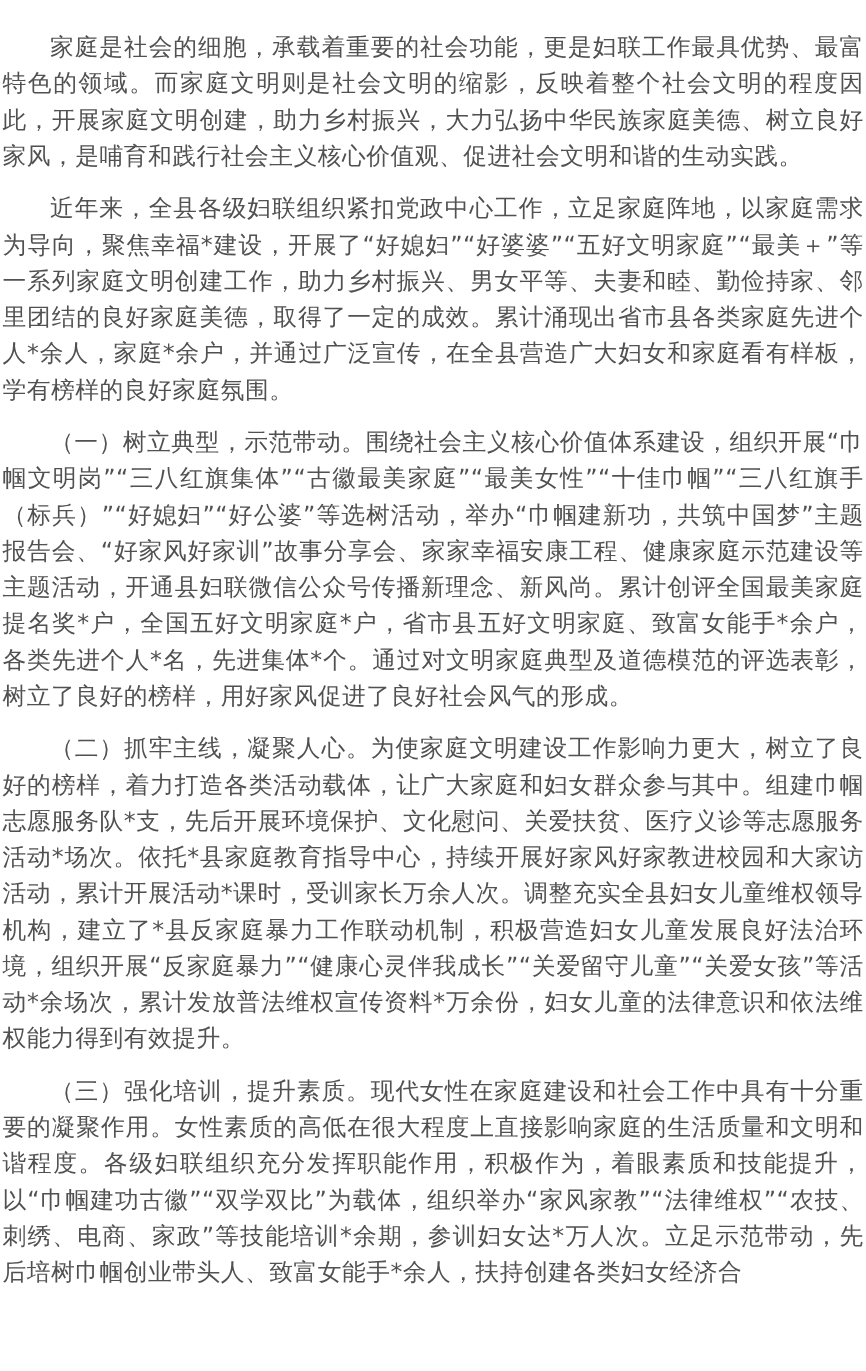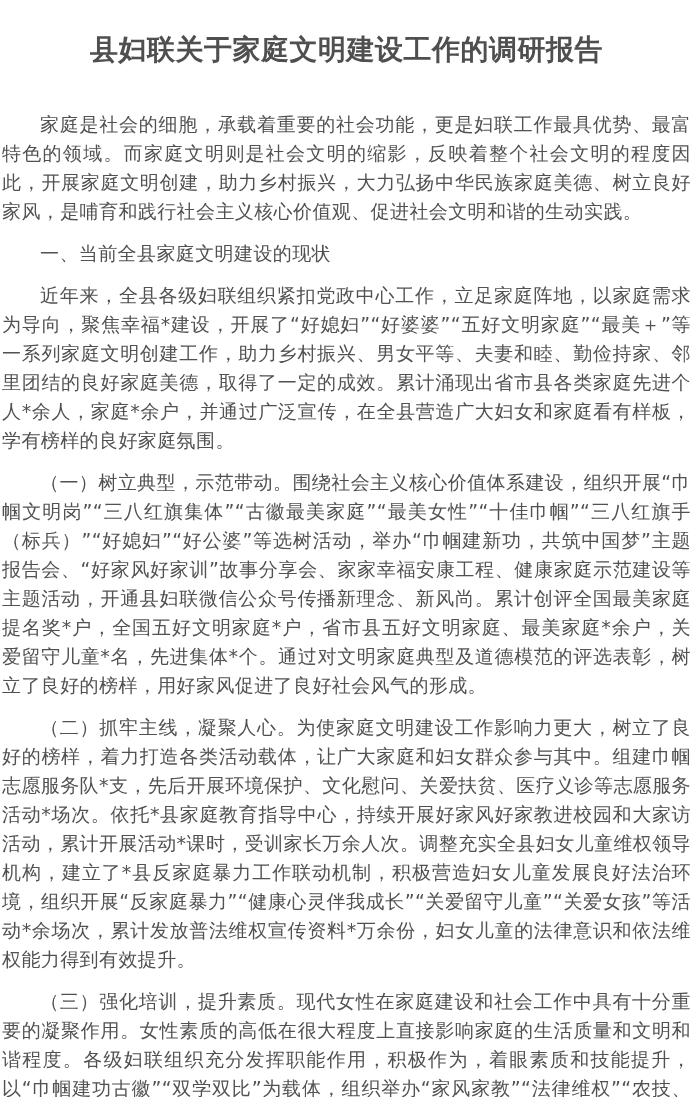--- a/index.html
+++ b/index.html
@@ -38,27 +38,25 @@
     word-break: break-all;
   }
   .para.section-heading {
     text-align: left;
   }
 </style>
 </head>
 <body>
 
 <div class="page">
-  <h1 class="doc-title">县妇联关于家庭文明建设工作的调研报告</h1>
 
   <p class="para">家庭是社会的细胞，承载着重要的社会功能，更是妇联工作最具优势、最富特色的领域。而家庭文明则是社会文明的缩影，反映着整个社会文明的程度因此，开展家庭文明创建，助力乡村振兴，大力弘扬中华民族家庭美德、树立良好家风，是哺育和践行社会主义核心价值观、促进社会文明和谐的生动实践。</p>
 
-  <p class="para section-heading">一、当前全县家庭文明建设的现状</p>
 
   <p class="para">近年来，全县各级妇联组织紧扣党政中心工作，立足家庭阵地，以家庭需求为导向，聚焦幸福*建设，开展了“好媳妇”“好婆婆”“五好文明家庭”“最美＋”等一系列家庭文明创建工作，助力乡村振兴、男女平等、夫妻和睦、勤俭持家、邻里团结的良好家庭美德，取得了一定的成效。累计涌现出省市县各类家庭先进个人*余人，家庭*余户，并通过广泛宣传，在全县营造广大妇女和家庭看有样板，学有榜样的良好家庭氛围。</p>
 
 
-  <p class="para">（一）树立典型，示范带动。围绕社会主义核心价值体系建设，组织开展“巾帼文明岗”“三八红旗集体”“古徽最美家庭”“最美女性”“十佳巾帼”“三八红旗手（标兵）”“好媳妇”“好公婆”等选树活动，举办“巾帼建新功，共筑中国梦”主题报告会、“好家风好家训”故事分享会、家家幸福安康工程、健康家庭示范建设等主题活动，开通县妇联微信公众号传播新理念、新风尚。累计创评全国最美家庭提名奖*户，全国五好文明家庭*户，省市县五好文明家庭、最美家庭*余户，关爱留守儿童*名，先进集体*个。通过对文明家庭典型及道德模范的评选表彰，树立了良好的榜样，用好家风促进了良好社会风气的形成。</p>
+  <p class="para">（一）树立典型，示范带动。围绕社会主义核心价值体系建设，组织开展“巾帼文明岗”“三八红旗集体”“古徽最美家庭”“最美女性”“十佳巾帼”“三八红旗手（标兵）”“好媳妇”“好公婆”等选树活动，举办“巾帼建新功，共筑中国梦”主题报告会、“好家风好家训”故事分享会、家家幸福安康工程、健康家庭示范建设等主题活动，开通县妇联微信公众号传播新理念、新风尚。累计创评全国最美家庭提名奖*户，全国五好文明家庭*户，省市县五好文明家庭、致富女能手*余户，各类先进个人*名，先进集体*个。通过对文明家庭典型及道德模范的评选表彰，树立了良好的榜样，用好家风促进了良好社会风气的形成。</p>
 
   <p class="para">（二）抓牢主线，凝聚人心。为使家庭文明建设工作影响力更大，树立了良好的榜样，着力打造各类活动载体，让广大家庭和妇女群众参与其中。组建巾帼志愿服务队*支，先后开展环境保护、文化慰问、关爱扶贫、医疗义诊等志愿服务活动*场次。依托*县家庭教育指导中心，持续开展好家风好家教进校园和大家访活动，累计开展活动*课时，受训家长万余人次。调整充实全县妇女儿童维权领导机构，建立了*县反家庭暴力工作联动机制，积极营造妇女儿童发展良好法治环境，组织开展“反家庭暴力”“健康心灵伴我成长”“关爱留守儿童”“关爱女孩”等活动*余场次，累计发放普法维权宣传资料*万余份，妇女儿童的法律意识和依法维权能力得到有效提升。</p>
 
   <p class="para">（三）强化培训，提升素质。现代女性在家庭建设和社会工作中具有十分重要的凝聚作用。女性素质的高低在很大程度上直接影响家庭的生活质量和文明和谐程度。各级妇联组织充分发挥职能作用，积极作为，着眼素质和技能提升，以“巾帼建功古徽”“双学双比”为载体，组织举办“家风家教”“法律维权”“农技、刺绣、电商、家政”等技能培训*余期，参训妇女达*万人次。立足示范带动，先后培树巾帼创业带头人、致富女能手*余人，扶持创建各类妇女经济合</p>
 </div>
 
 </body></html>

